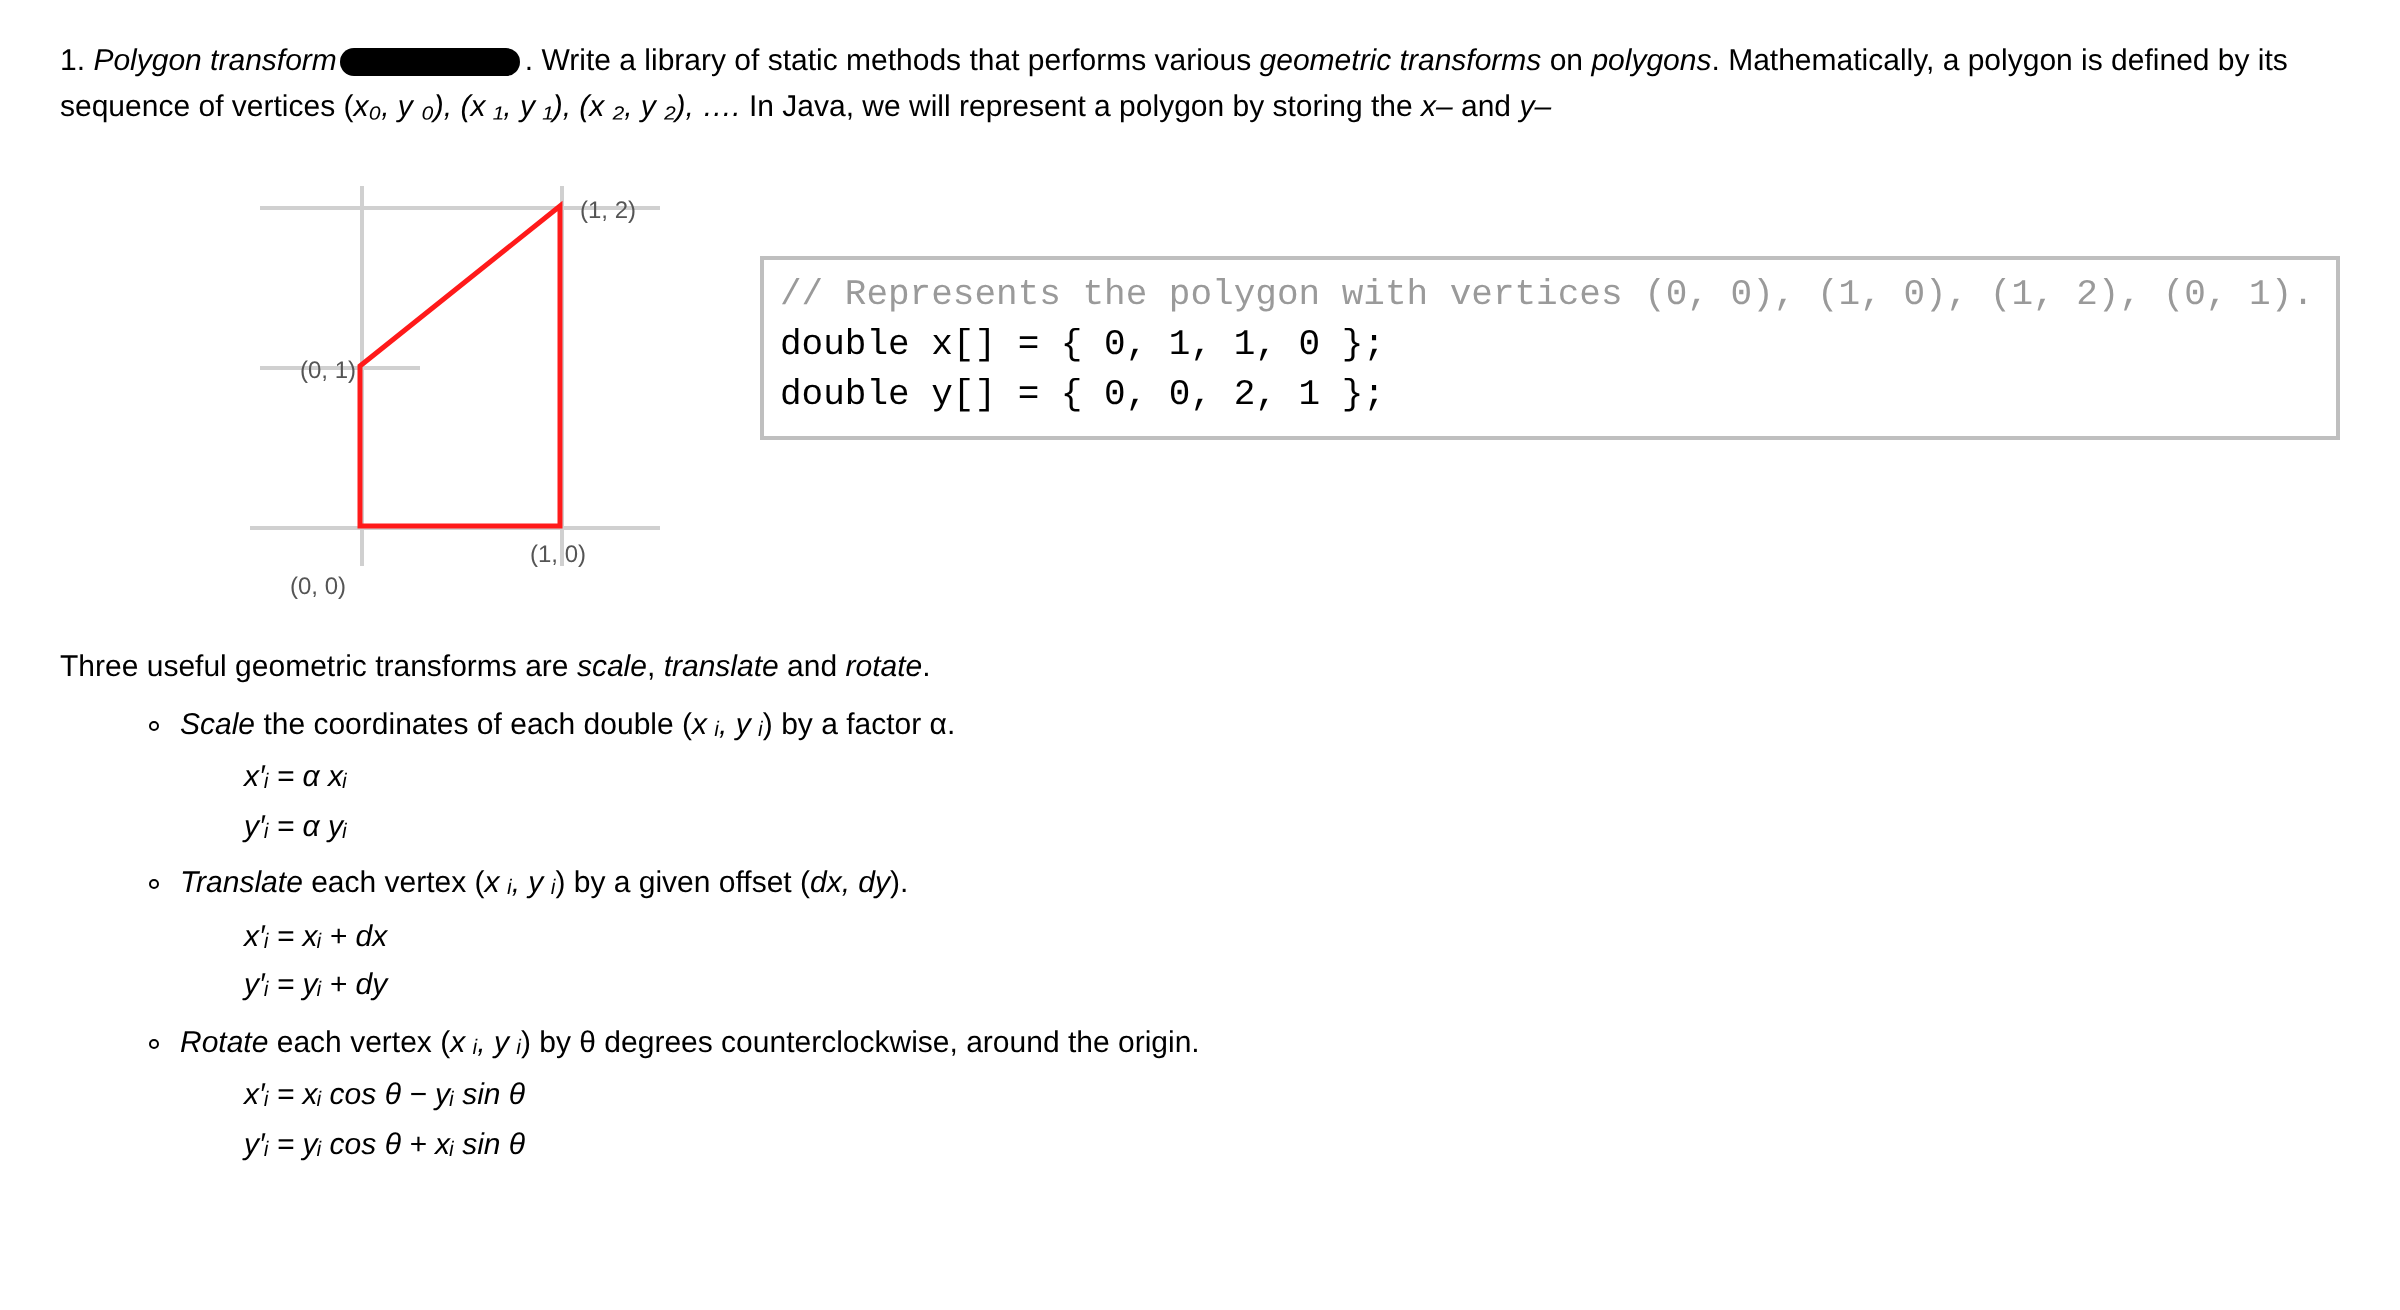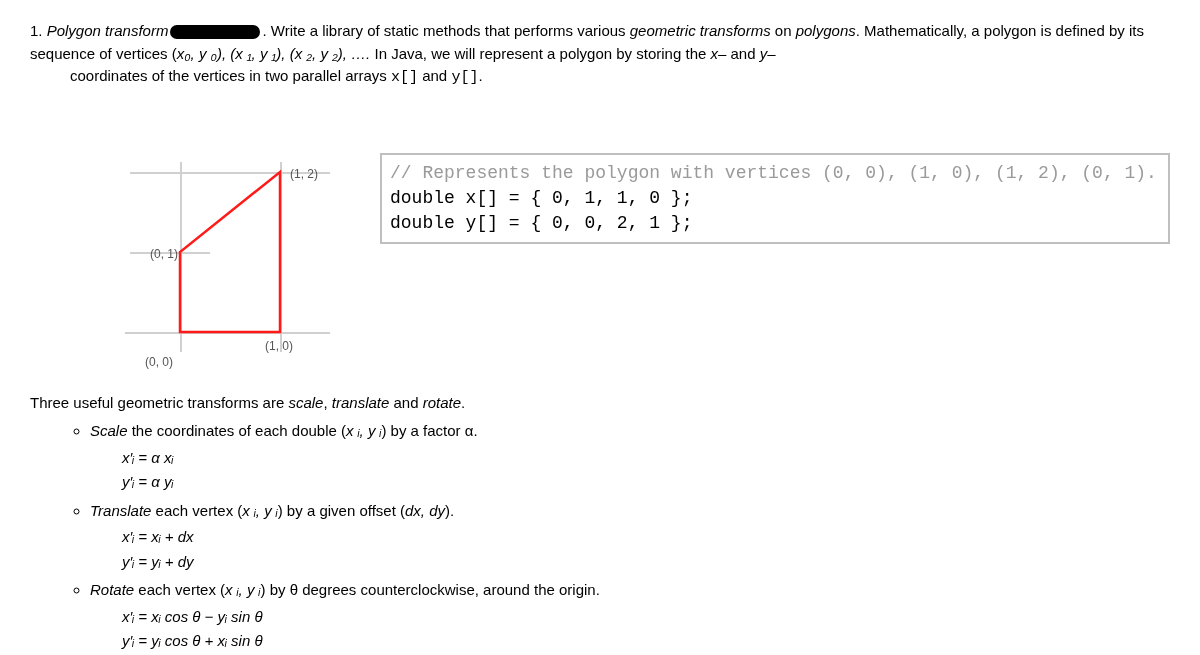--- a/index.html
+++ b/index.html
@@ -30,21 +30,20 @@
     display: flex;
     align-items: flex-start;
     margin: 20px 0 30px 80px;
     gap: 40px;
   }
   .plot-wrap {
     position: relative;
     width: 230px;
     height: 200px;
     flex: 0 0 auto;
-    margin-top: 44px;
   }
   .axis-h, .axis-v {
     position: absolute;
     background: #d0d0d0;
   }
   .axis-h { height: 2px; }
   .axis-v { width: 2px; }
   
   .tick-h { position:absolute; width:2px; height:12px; background:#d0d0d0; }
   .tick-v { position:absolute; width:12px; height:2px; background:#d0d0d0; }
@@ -80,23 +79,20 @@
     margin-bottom: 2px;
   }
   svg.poly { position:absolute; left:0; top:0; }
 </style>
 </head>
 <body>
 
 <div class="question-block">
   <span class="question-num">1.</span>
   <span class="q-title">Polygon transform</span><span class="redact"></span><span>. Write a library of static methods that performs various </span><span class="italic">geometric transforms</span><span> on </span><span class="italic">polygons</span><span>. Mathematically, a polygon is defined by its sequence of vertices (</span><span class="italic">x₀, y ₀), (x ₁, y ₁), (x ₂, y ₂), ….</span><span> In Java, we will represent a polygon by storing the </span><span class="italic">x–</span><span> and </span><span class="italic">y–</span>
-  <div class="indent1">
-    <span>coordinates of the vertices in two parallel arrays </span><span class="mono">x[]</span><span> and </span><span class="mono">y[]</span><span>.</span>
-  </div>
 </div>
 
 <div class="figure-row">
   <div class="plot-wrap">
 
     <div class="axis-h" style="left:20px; top:170px; width:200px;"></div>
     <div class="axis-h" style="left:20px; top:90px; width:80px;"></div>
     <div class="axis-h" style="left:20px; top:10px; width:200px;"></div>
     <div class="axis-v" style="left:70px; top:0px; height:190px;"></div>
     <div class="axis-v" style="left:170px; top:0px; height:190px;"></div>

